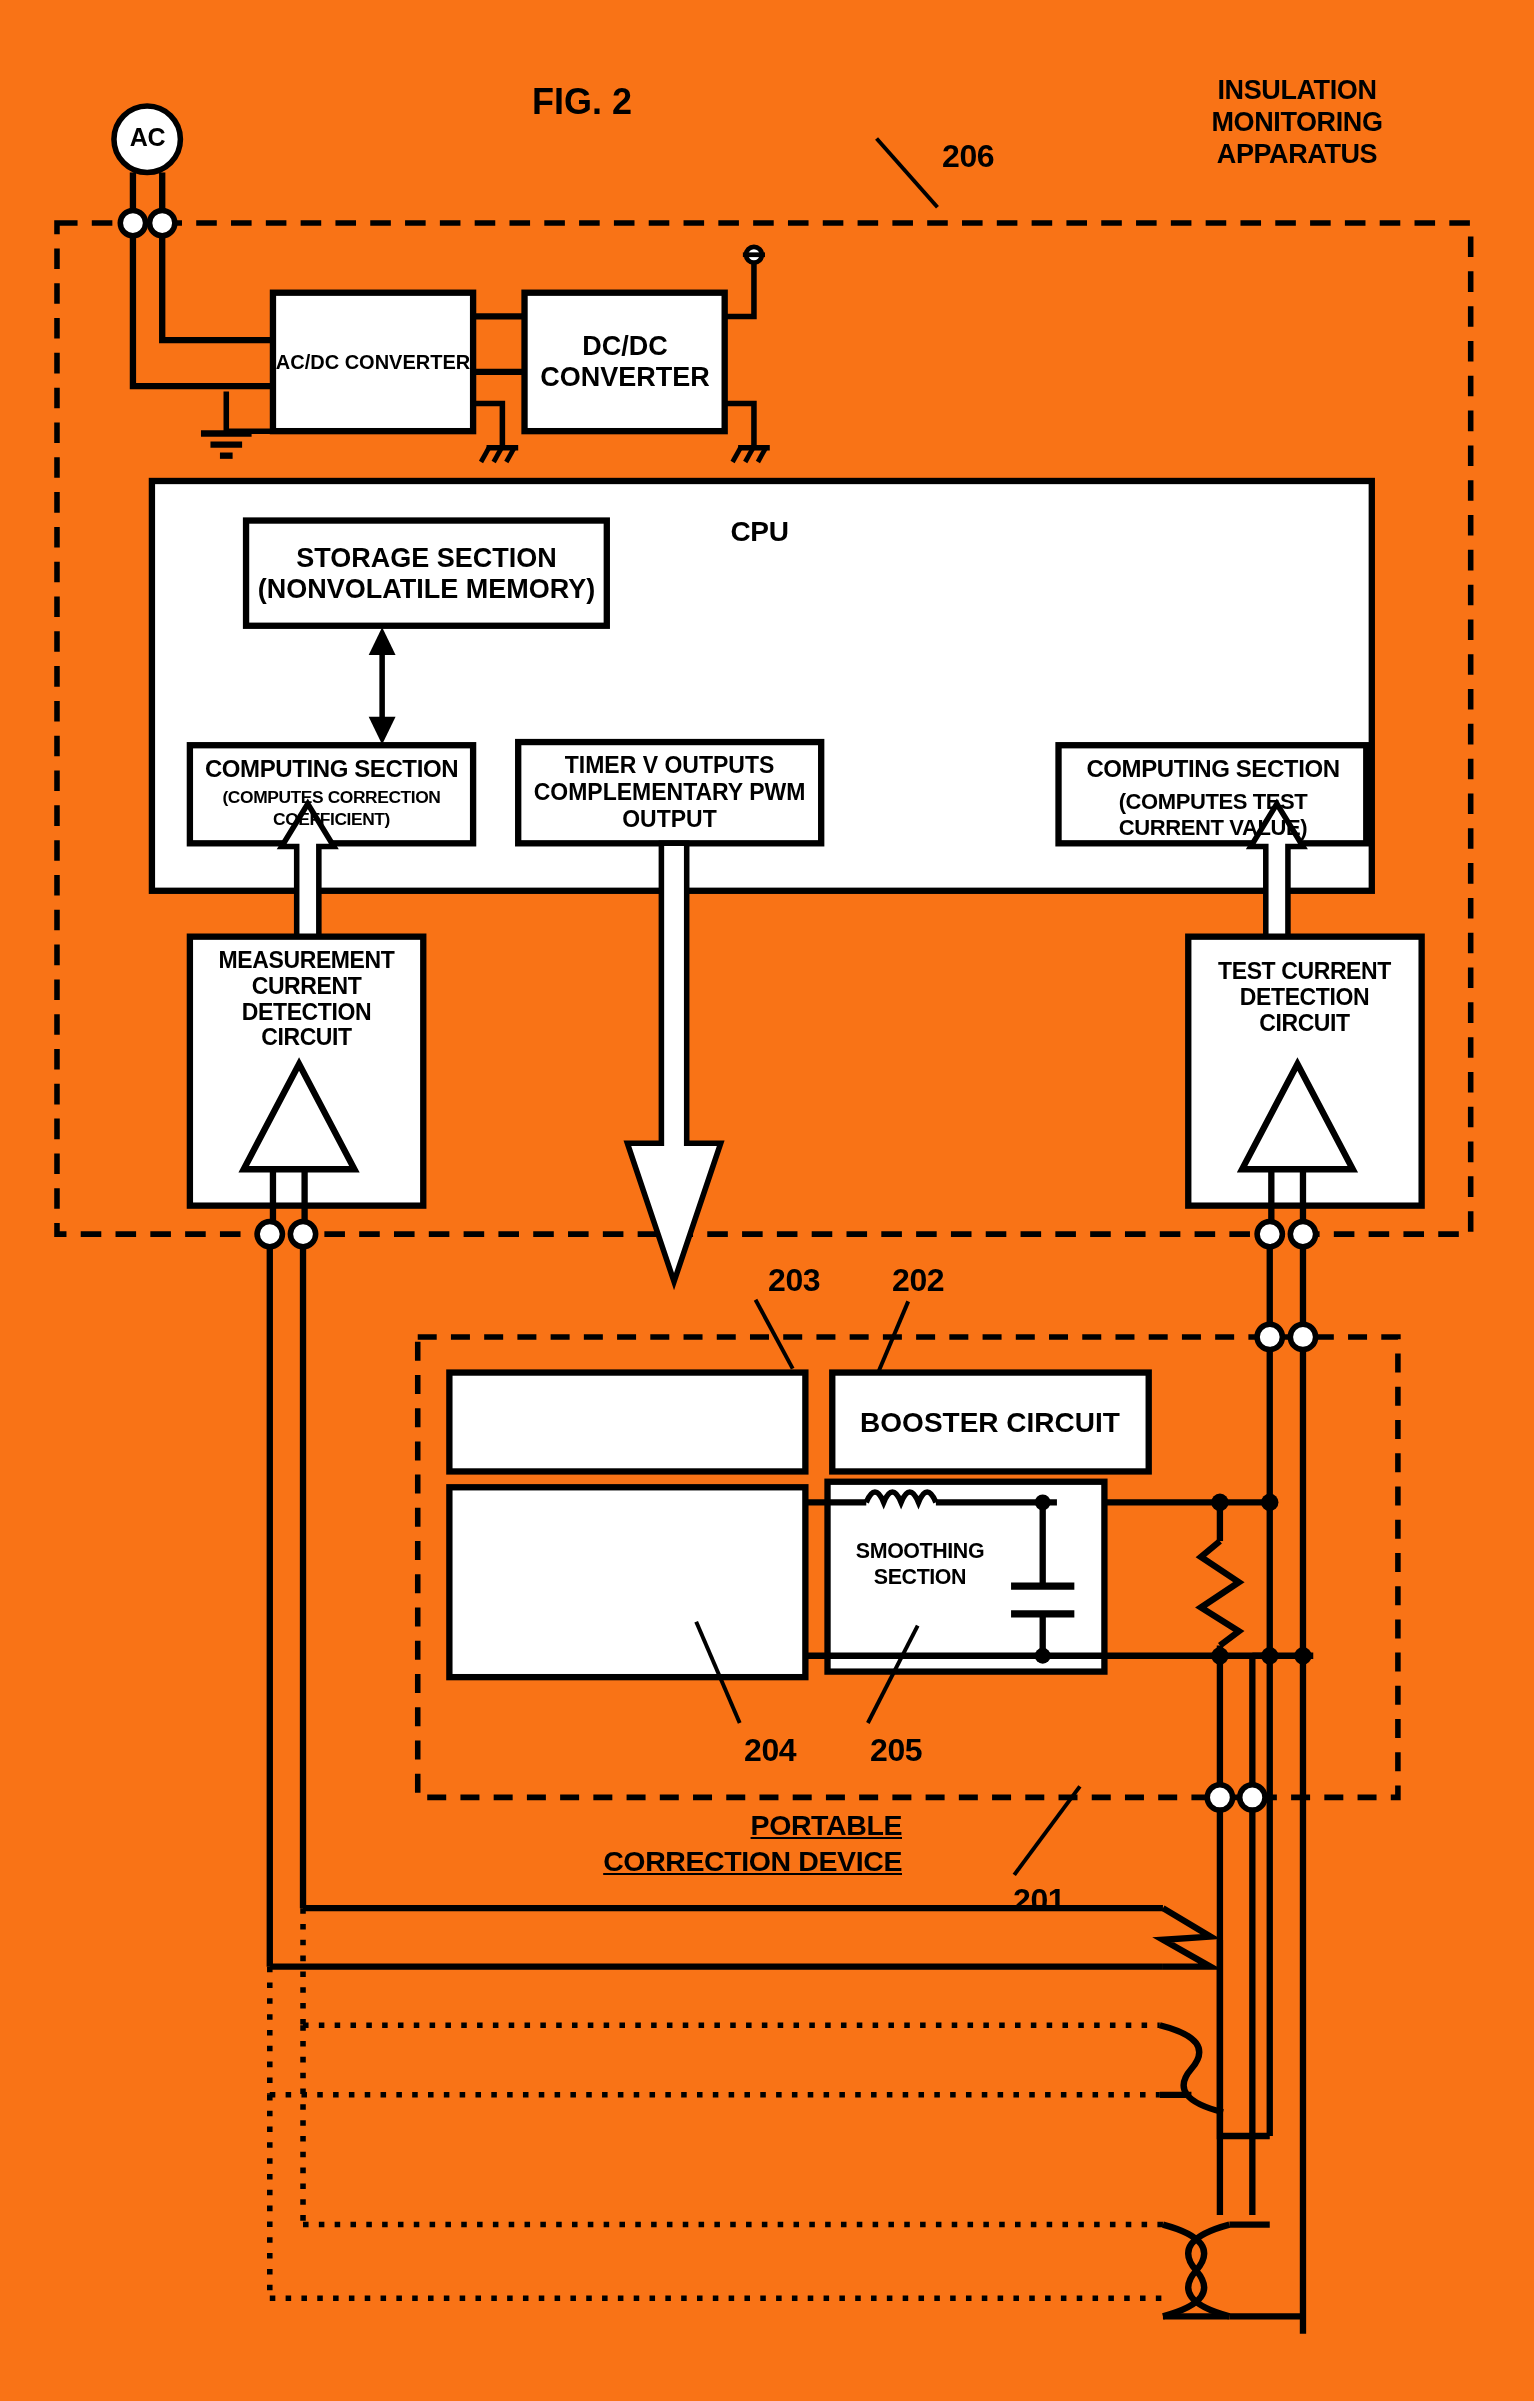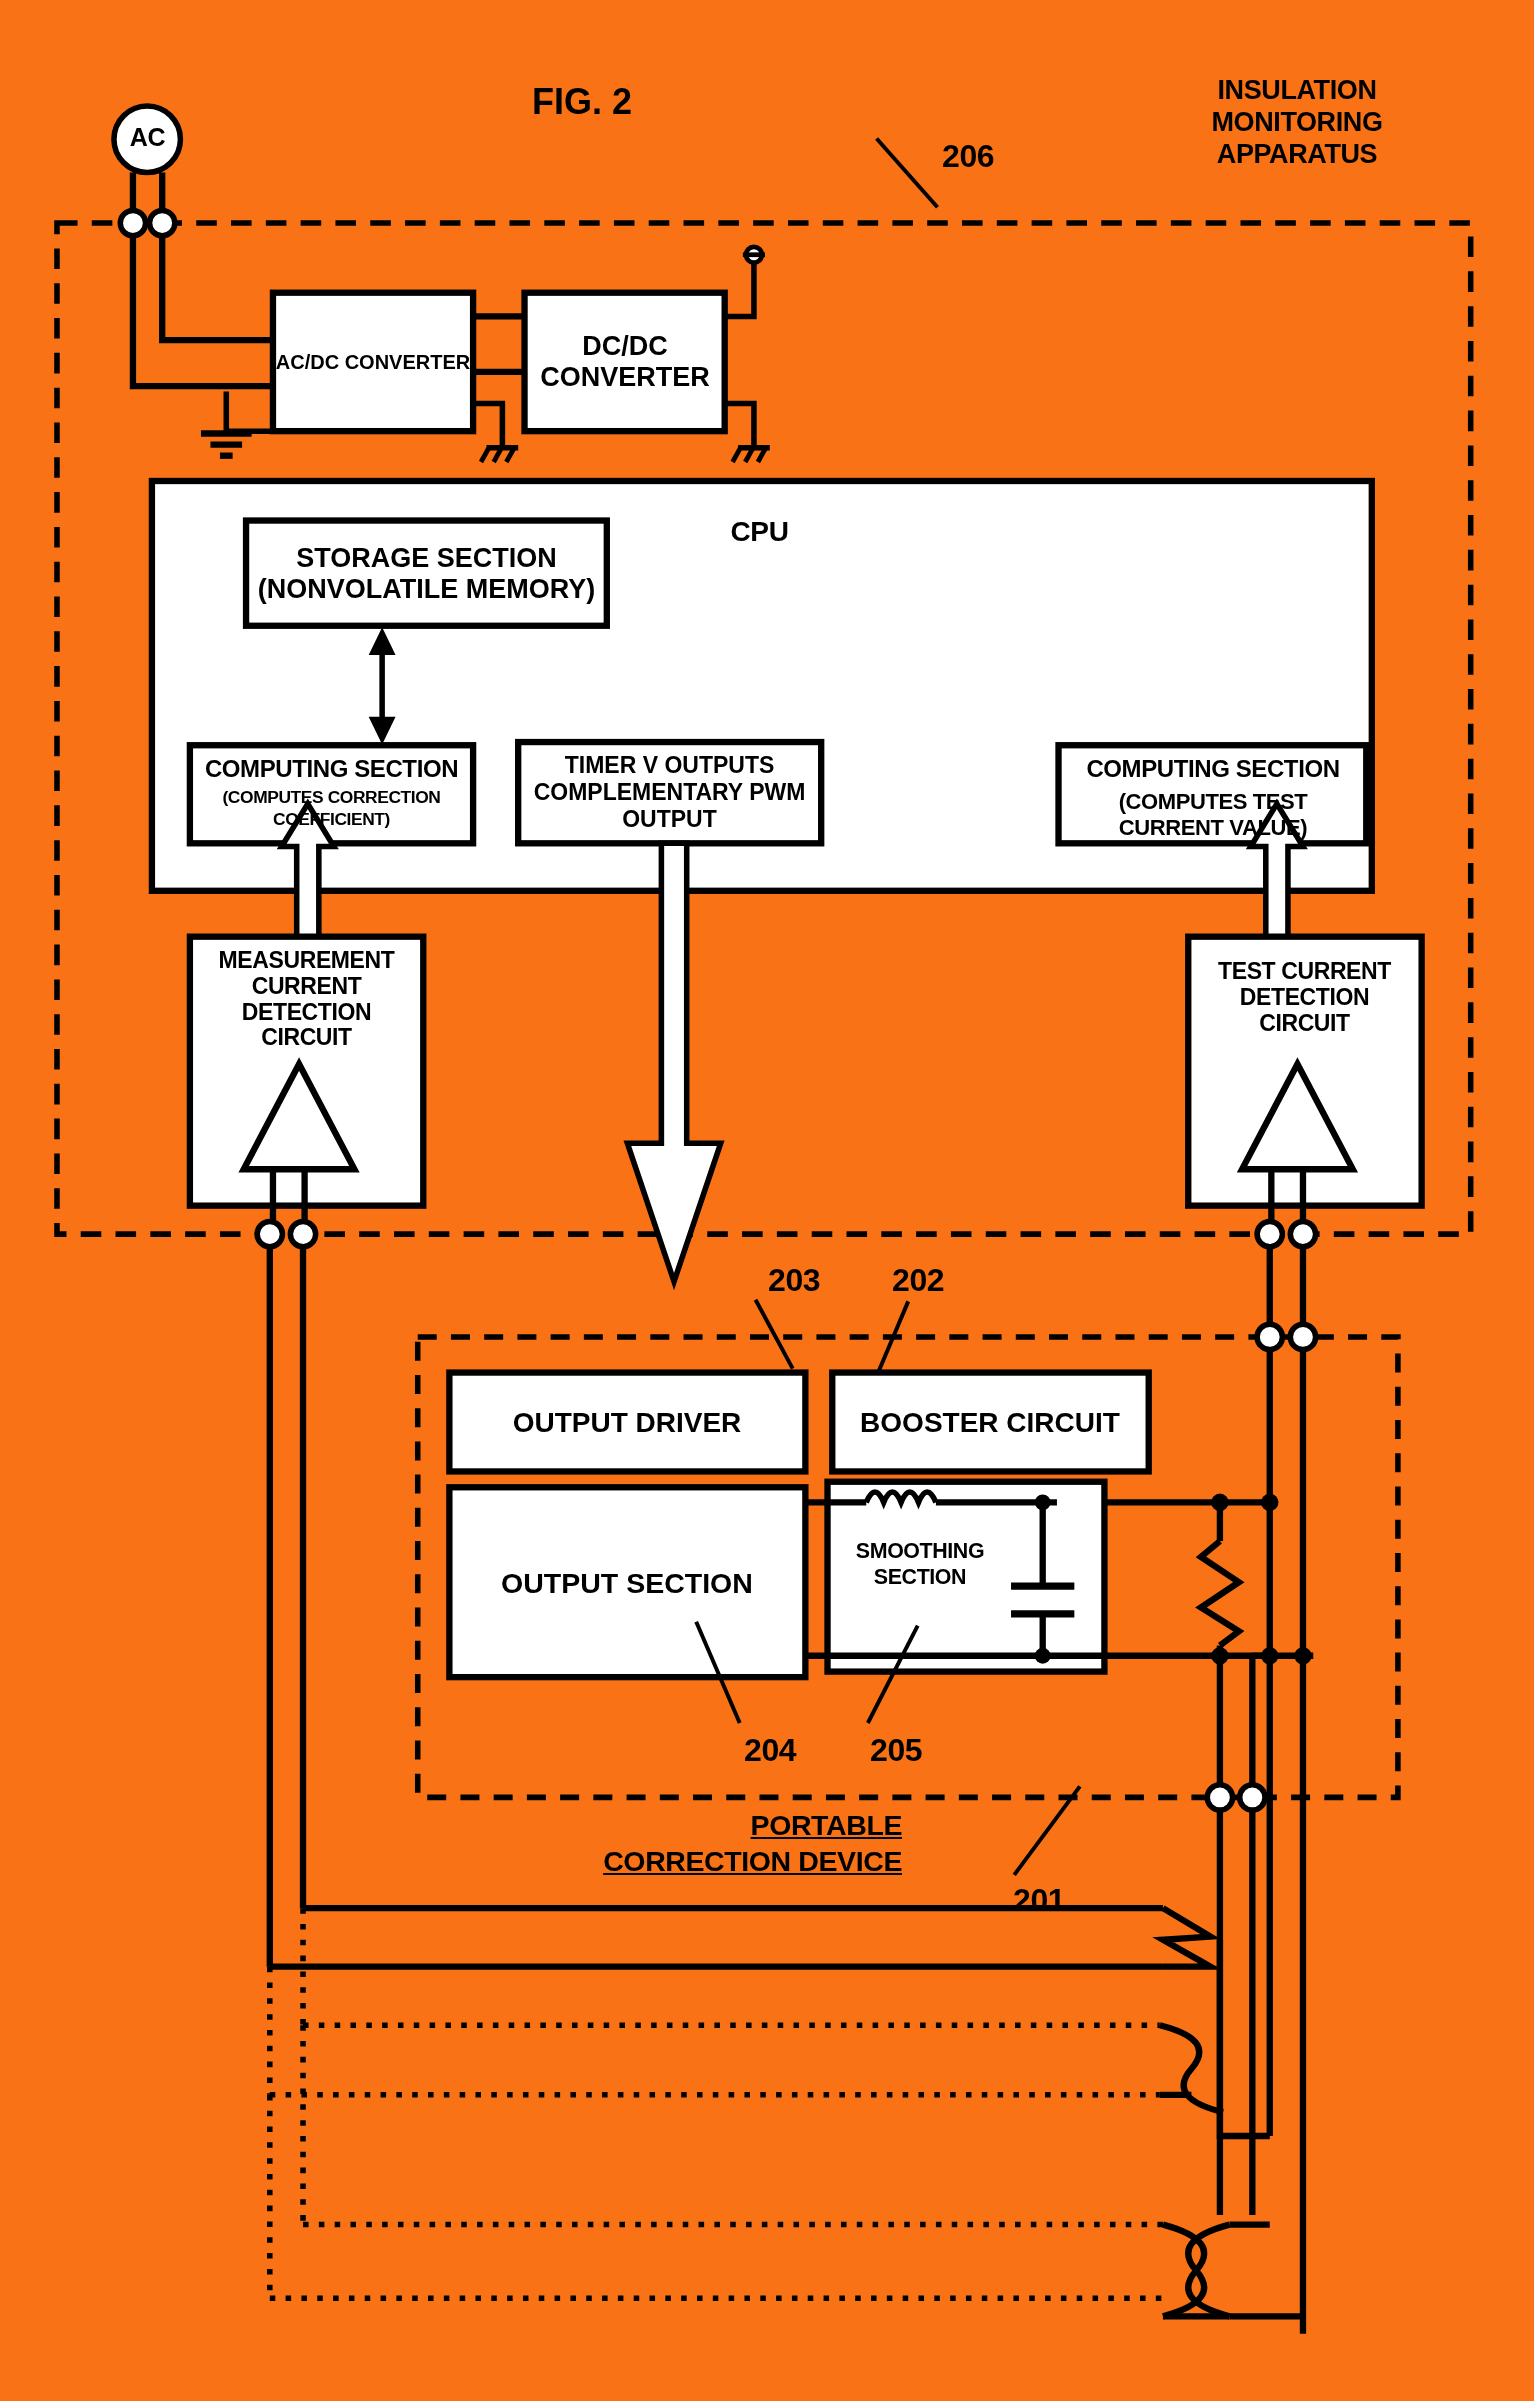--- a/index.html
+++ b/index.html
@@ -233,25 +233,22 @@
 CURRENT
 DETECTION
 CIRCUIT</div>
 <div class="lbl" style="left:1188px;top:959px;width:233px;font-size:23px;line-height:1.12;">TEST CURRENT
 DETECTION
 CIRCUIT</div>
 
 <div class="lbl refnum" style="left:768px;top:1263px;width:87px;text-align:left;">203</div>
 <div class="lbl refnum" style="left:892px;top:1263px;width:87px;text-align:left;">202</div>
 
-<div class="boxlabel" style="left:449px;top:1373px;width:356px;height:99px;font-size:28px;">OUTPUT DRIVER</div>
 <div class="boxlabel" style="left:832px;top:1373px;width:316px;height:99px;font-size:28px;">BOOSTER
 CIRCUIT</div>
-<div class="boxlabel" style="left:449px;top:1488px;width:356px;height:190px;font-size:28.5px;">OUTPUT
-SECTION</div>
 <div class="lbl" style="left:835px;top:1539px;width:170px;font-size:21.4px;line-height:1.2;">SMOOTHING
 SECTION</div>
 
 <div class="lbl refnum" style="left:744px;top:1733px;width:87px;text-align:left;">204</div>
 <div class="lbl refnum" style="left:870px;top:1733px;width:87px;text-align:left;">205</div>
 
 <div class="lbl" style="left:396px;top:1808px;width:506px;font-size:28.5px;text-align:right;line-height:1.25;text-decoration:underline;">PORTABLE
 CORRECTION DEVICE</div>
 
 <div class="lbl refnum" style="left:1013px;top:1883px;width:87px;text-align:left;">201</div>

